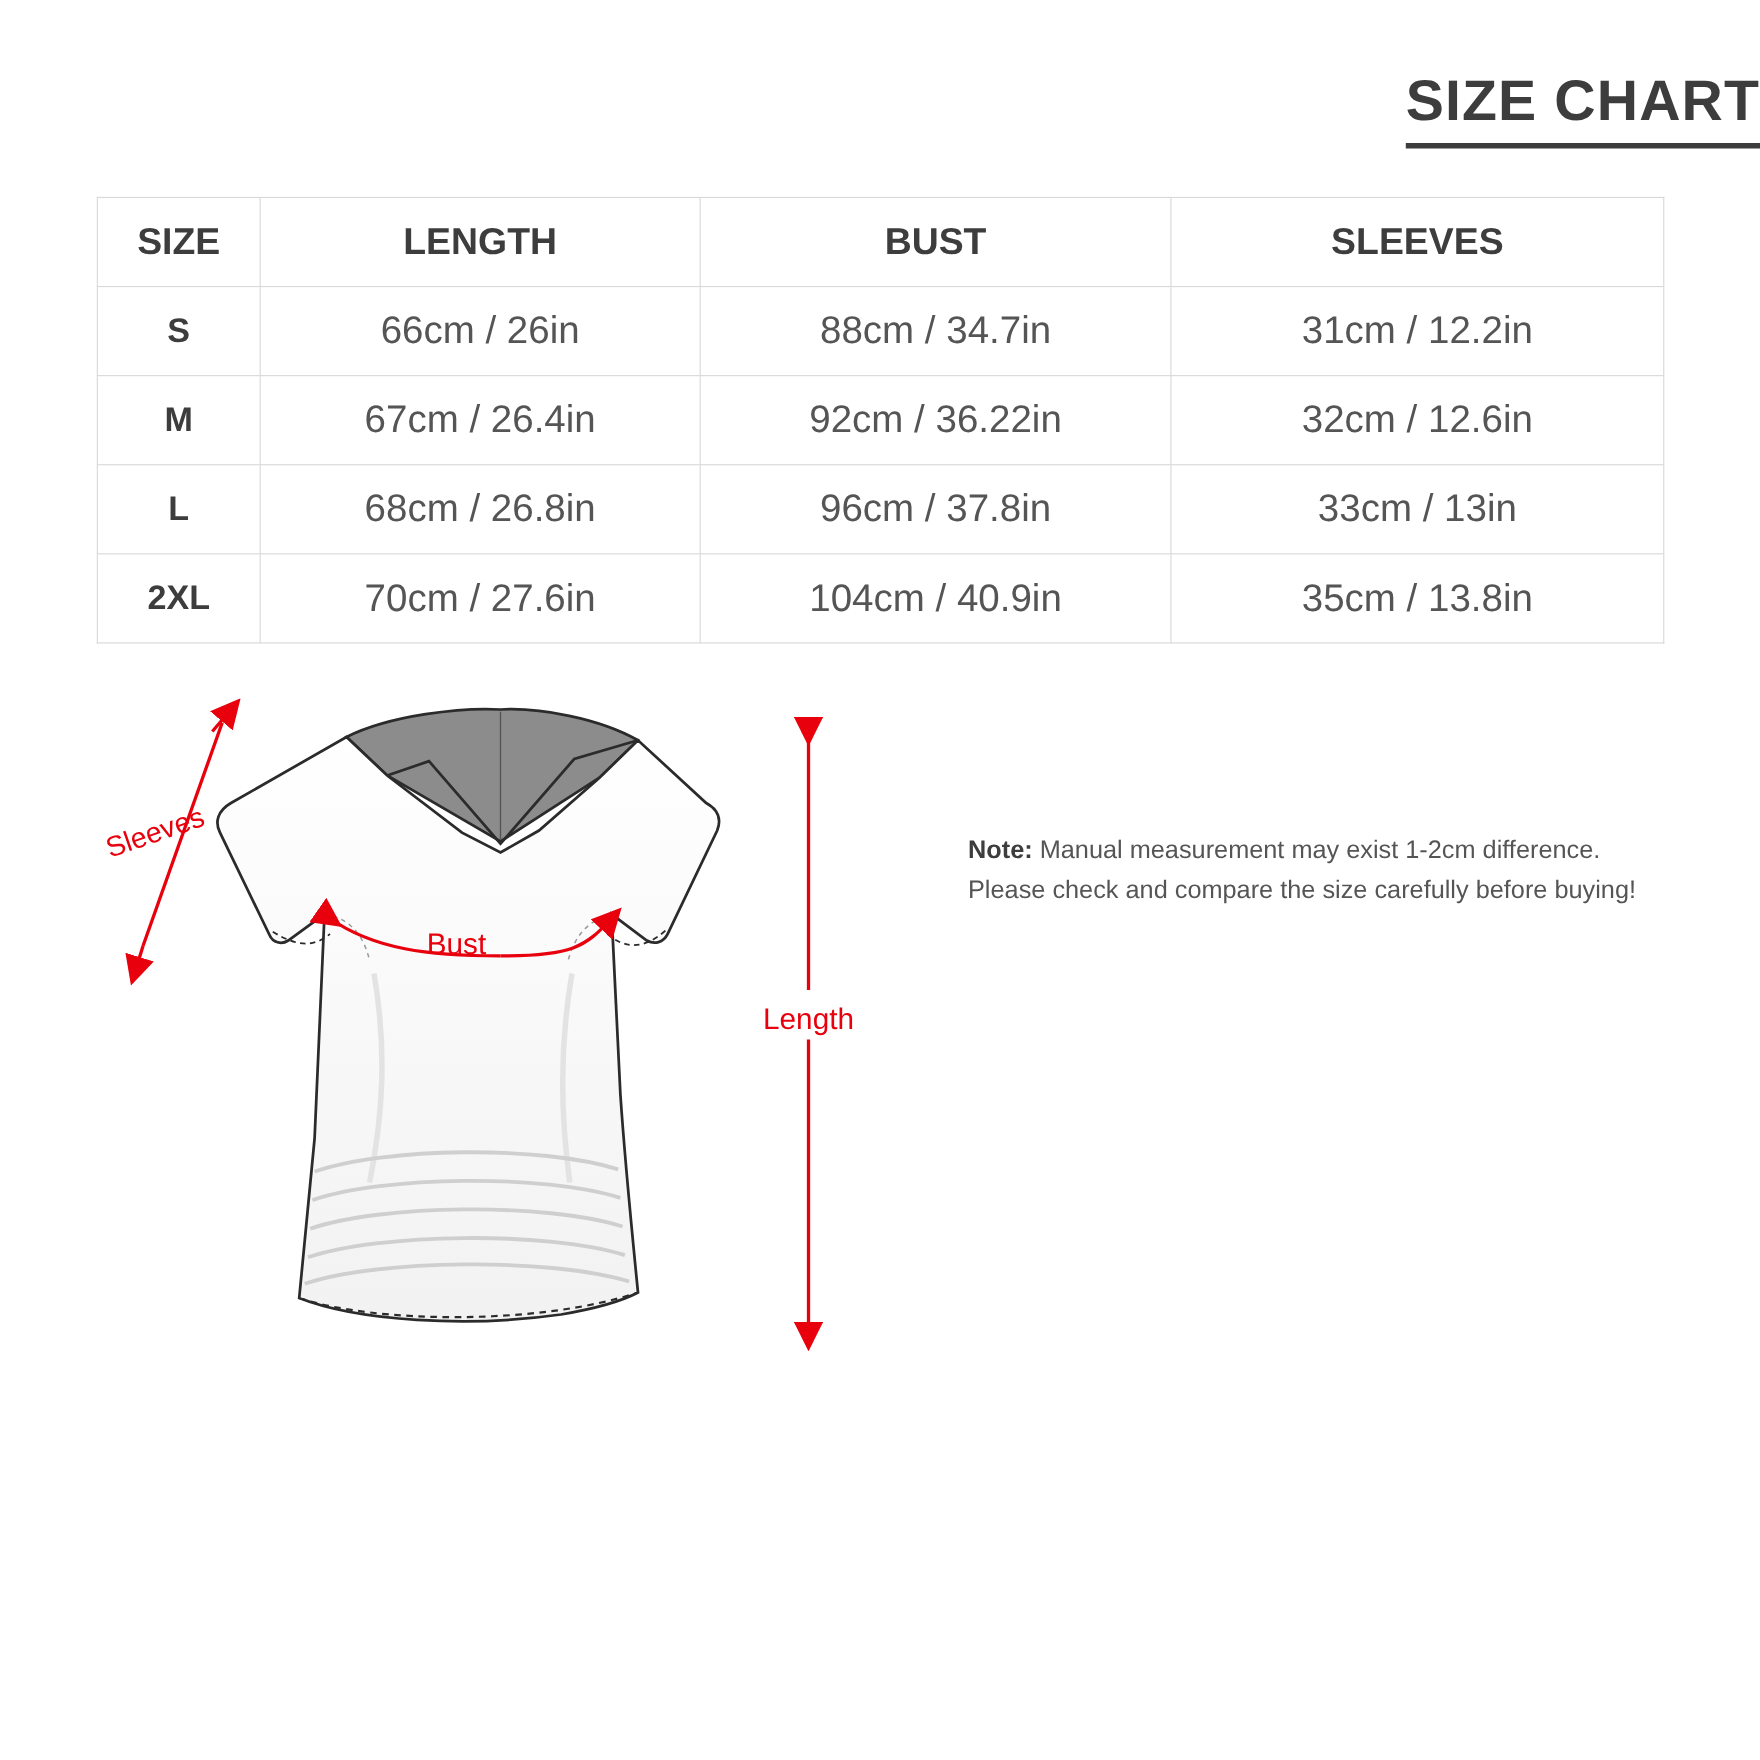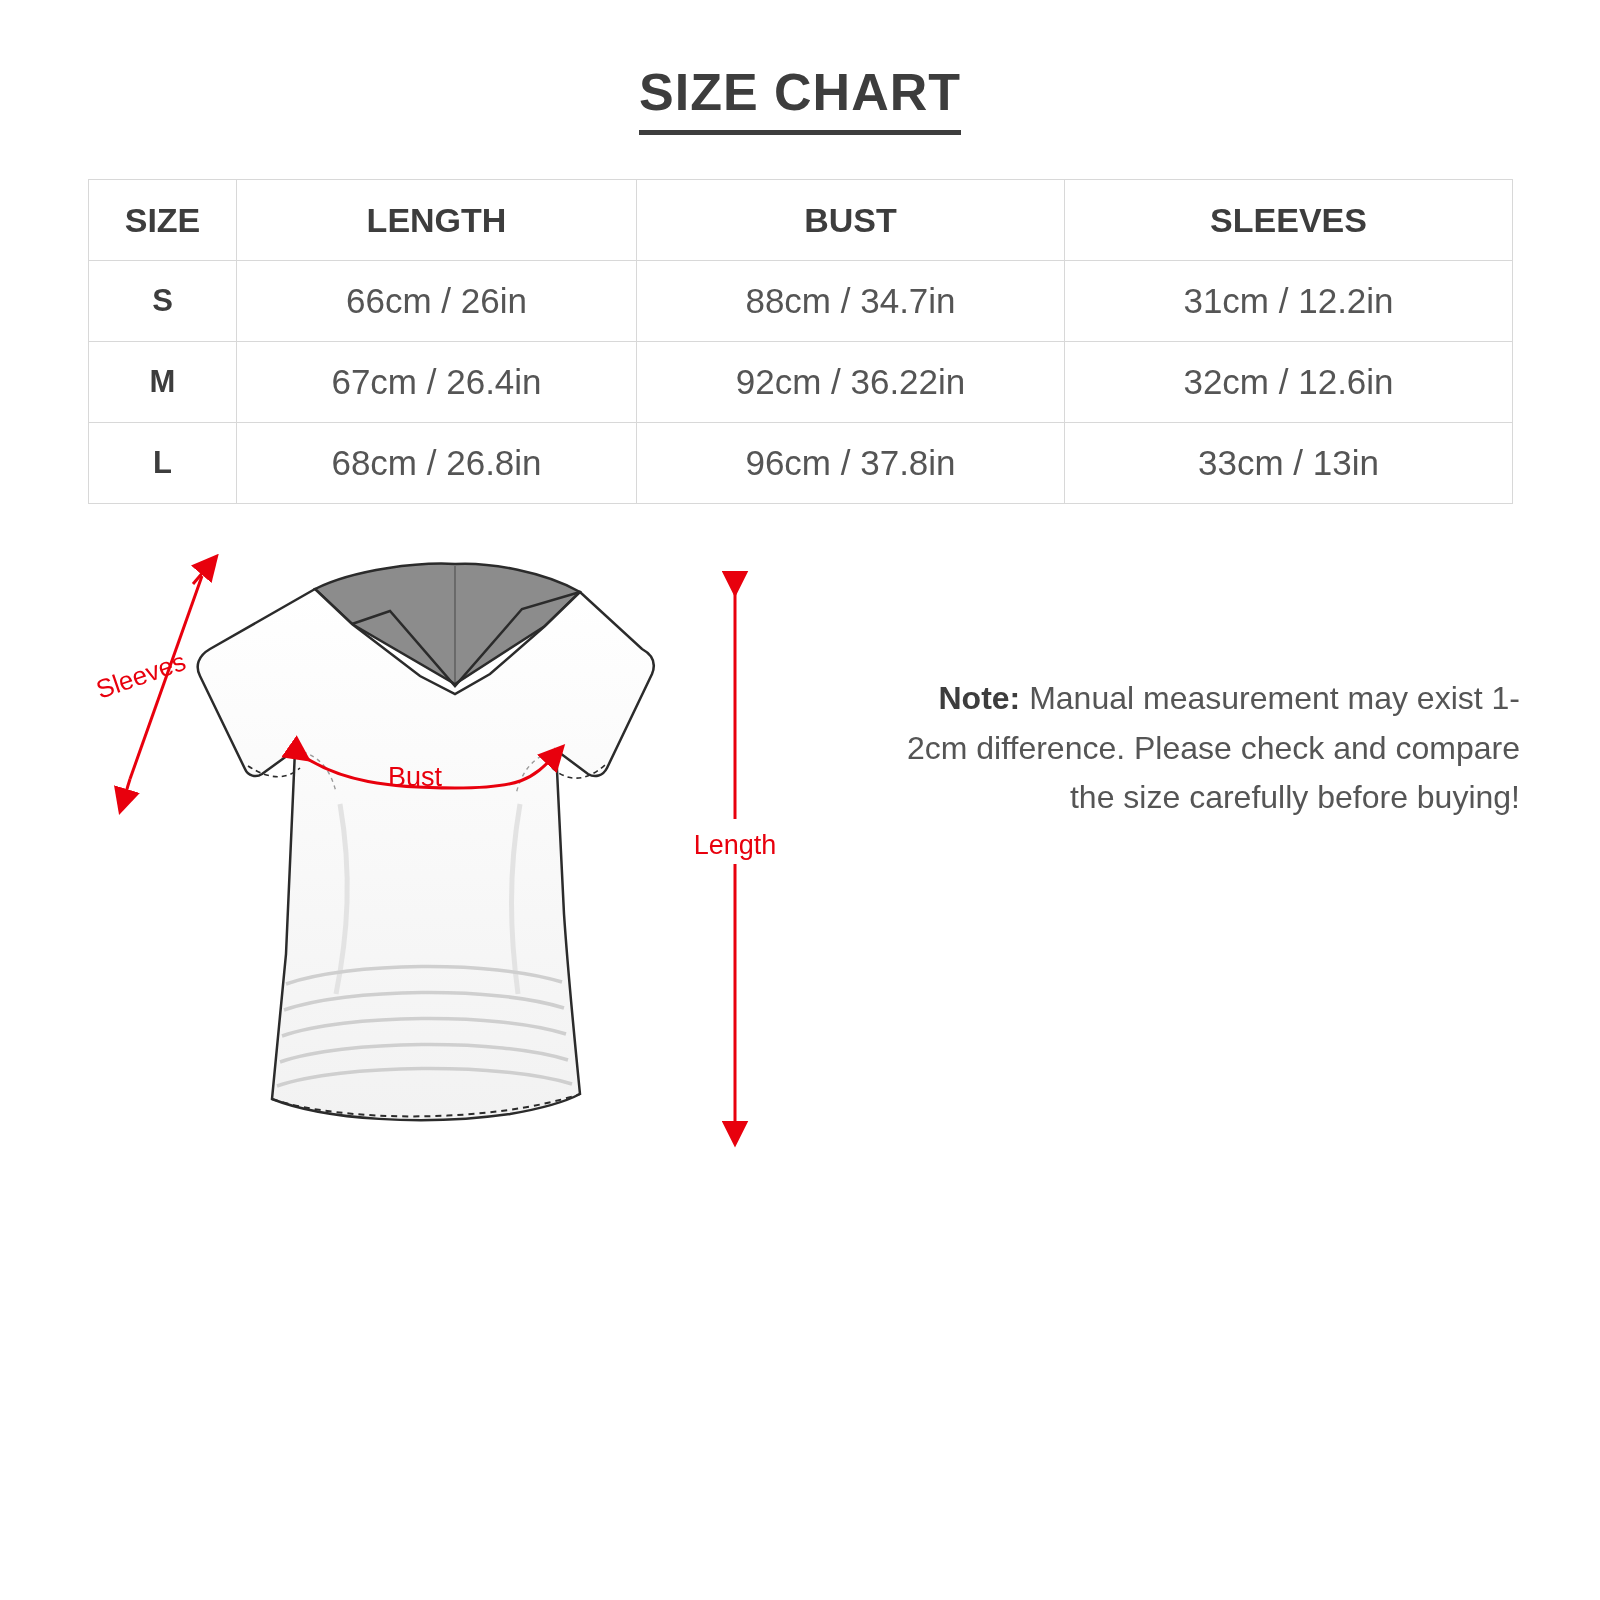--- a/index.html
+++ b/index.html
@@ -11,21 +11,21 @@
     height: 1600px;
     background: #ffffff;
     font-family: "Liberation Sans", sans-serif;
     color: #4a4a4a;
     position: relative;
     overflow: hidden;
   }
 
   
   .title-wrap {
-    text-align: center;
+    text-align: right;
     padding-top: 62px;
   }
   .title {
     display: inline-block;
     font-size: 52px;
     font-weight: bold;
     color: #3d3d3d;
     letter-spacing: 1px;
     padding-bottom: 8px;
     border-bottom: 5px solid #3d3d3d;
@@ -78,24 +78,23 @@
     left: 90px;
     top: 0;
     width: 700px;
     height: 620px;
   }
   .note {
     position: absolute;
     left: 880px;
     top: 120px;
     width: 640px;
-    font-size: 32px;
+    font-size: 23px;
     line-height: 1.55;
     color: #555555;
-    text-align: right;
   }
   .note b {
     color: #3d3d3d;
     font-weight: bold;
   }
 
   .lbl {
     fill: #e8000d;
     font-family: "Liberation Sans", sans-serif;
     font-size: 26px;
@@ -135,20 +134,26 @@
         <td class="size-cell">M</td>
         <td>67cm / 26.4in</td>
         <td>92cm / 36.22in</td>
         <td>32cm / 12.6in</td>
       </tr>
       <tr>
         <td class="size-cell">L</td>
         <td>68cm / 26.8in</td>
         <td>96cm / 37.8in</td>
         <td>33cm / 13in</td>
+      </tr>
+      <tr>
+        <td class="size-cell">2XL</td>
+        <td>70cm / 27.6in</td>
+        <td>104cm / 40.9in</td>
+        <td>35cm / 13.8in</td>
       </tr>
     </tbody>
   </table>
 </div>
 
 <div class="lower">
 
   <svg class="diagram" viewBox="0 0 700 620">
     <defs>
       <marker id="arrHead" markerWidth="9" markerHeight="9" refX="4.5" refY="4.5" orient="auto">

